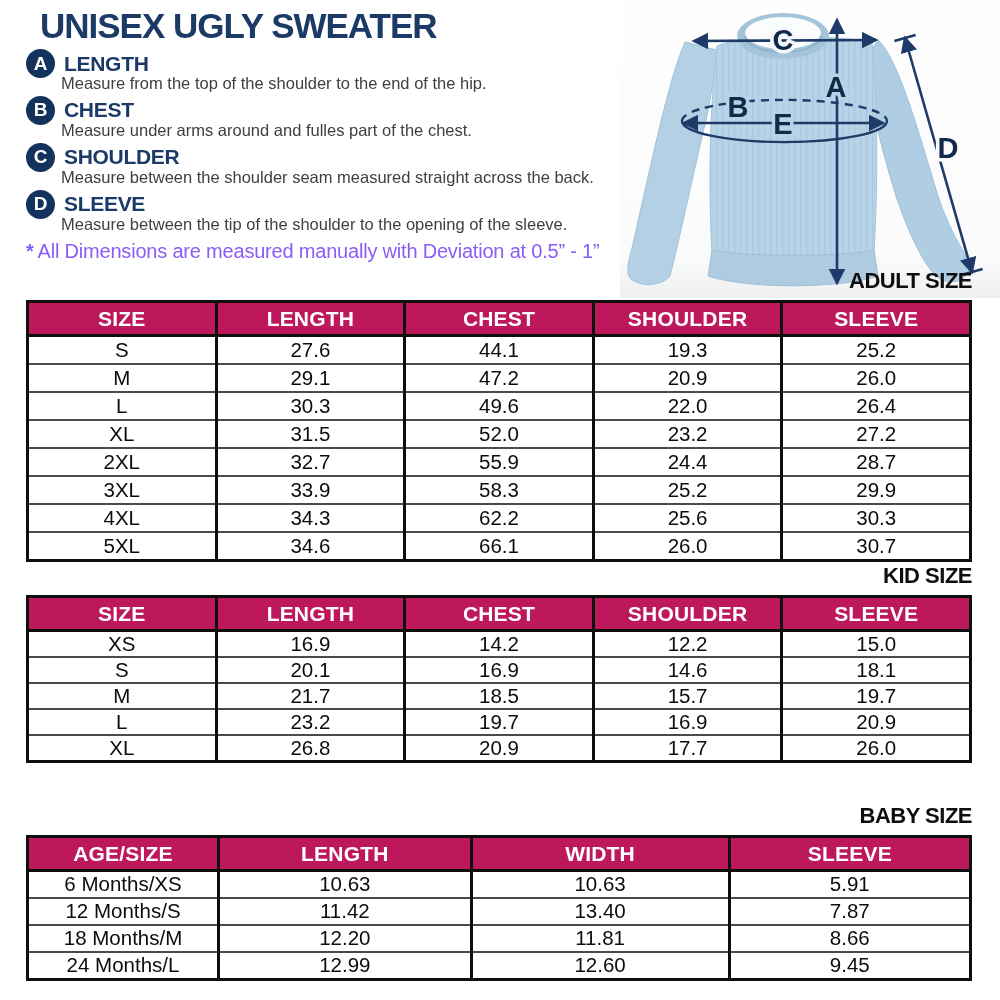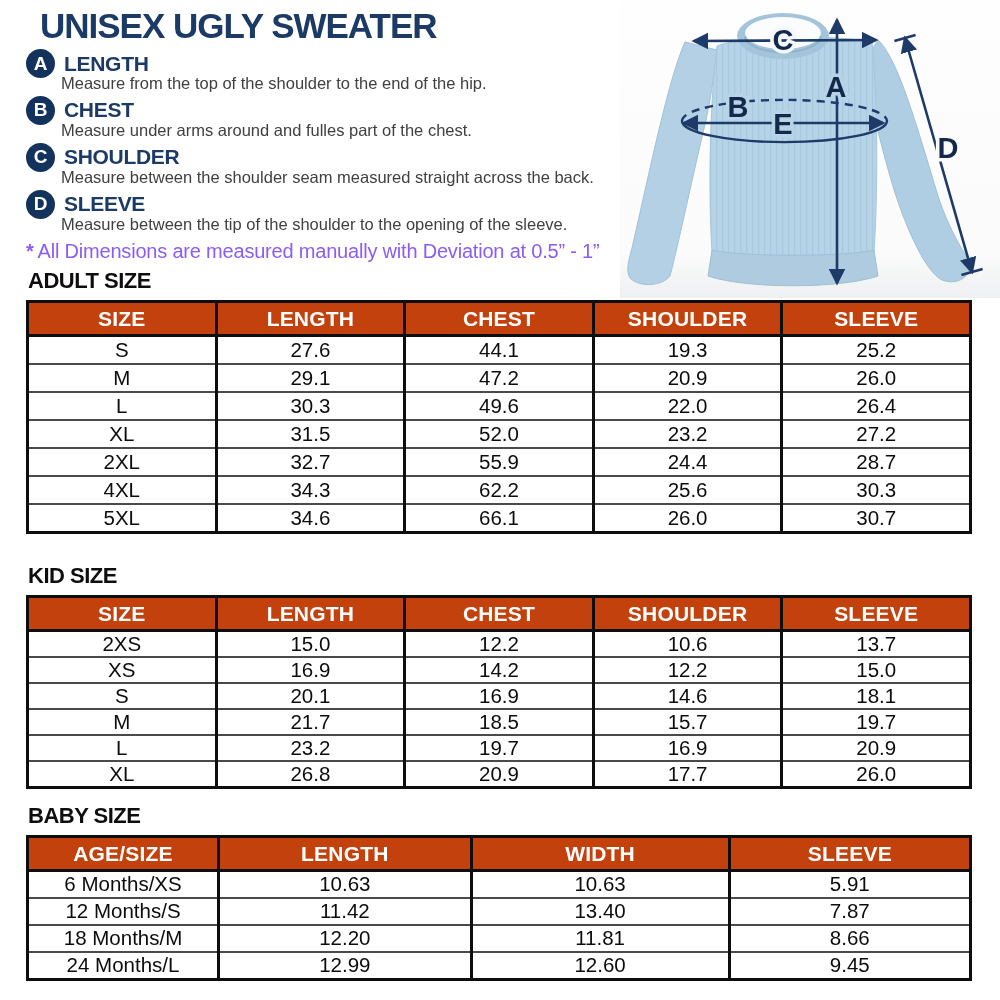--- a/index.html
+++ b/index.html
@@ -22,24 +22,24 @@
   }
   .mi-label{font-size:21px;font-weight:700;color:#1b3a66;letter-spacing:-0.3px;}
   .mi-desc{margin:-4px 0 2px 35px;font-size:16.5px;color:#404040;line-height:1.15;}
   .note{margin:6px 0 0 0;font-size:20px;color:#8b5cf6;letter-spacing:-0.2px;}
   .note-star{font-weight:700;margin-right:4px;}
   
   .sec{position:absolute;left:26px;width:946px;}
   #sec-adult{top:268px;}
   #sec-kid{top:563px;}
   #sec-baby{top:803px;}
-  .sec-heading{margin:0 0 6px 2px;font-size:22px;font-weight:700;color:#0e0e0e;letter-spacing:-0.5px;}
+  .sec-heading{margin:0 0 6px 2px;font-size:22px;font-weight:700;color:#0e0e0e;letter-spacing:-0.5px;text-align:right;}
   table{width:100%;border-collapse:collapse;table-layout:fixed;background:#ffffff;border:3px solid #0e0e0e;}
   thead th{
-    background:#c2410c;color:#ffffff;font-weight:700;font-size:21px;
+    background:#be185d;color:#ffffff;font-weight:700;font-size:21px;
     height:31px;padding:0;letter-spacing:0.2px;border-bottom:3px solid #0e0e0e;
   }
   th:not(:first-child),td:not(:first-child){border-left:3px solid #0e0e0e;}
   tbody tr+tr td{border-top:2px solid #4a4a4a;}
   td{text-align:center;font-size:20.5px;color:#0c0c0c;height:26px;padding:0;line-height:1;}
   .t-adult th{width:20%;}
   .t-kid th{width:20%;}
   .t-kid td{height:24px;}
   .t-baby th:nth-child(1){width:20.2%;}
   .t-baby th:nth-child(2){width:26.8%;}
@@ -182,20 +182,27 @@
             <td>27.2</td>
           </tr>
           <tr>
             <td>2XL</td>
             <td>32.7</td>
             <td>55.9</td>
             <td>24.4</td>
             <td>28.7</td>
           </tr>
           <tr>
+            <td>3XL</td>
+            <td>33.9</td>
+            <td>58.3</td>
+            <td>25.2</td>
+            <td>29.9</td>
+          </tr>
+          <tr>
             <td>4XL</td>
             <td>34.3</td>
             <td>62.2</td>
             <td>25.6</td>
             <td>30.3</td>
           </tr>
           <tr>
             <td>5XL</td>
             <td>34.6</td>
             <td>66.1</td>
@@ -213,27 +220,20 @@
           <tr>
             <th>SIZE</th>
             <th>LENGTH</th>
             <th>CHEST</th>
             <th>SHOULDER</th>
             <th>SLEEVE</th>
           </tr>
         </thead>
         <tbody>
           <tr>
-            <td>2XS</td>
-            <td>15.0</td>
-            <td>12.2</td>
-            <td>10.6</td>
-            <td>13.7</td>
-          </tr>
-          <tr>
             <td>XS</td>
             <td>16.9</td>
             <td>14.2</td>
             <td>12.2</td>
             <td>15.0</td>
           </tr>
           <tr>
             <td>S</td>
             <td>20.1</td>
             <td>16.9</td>

